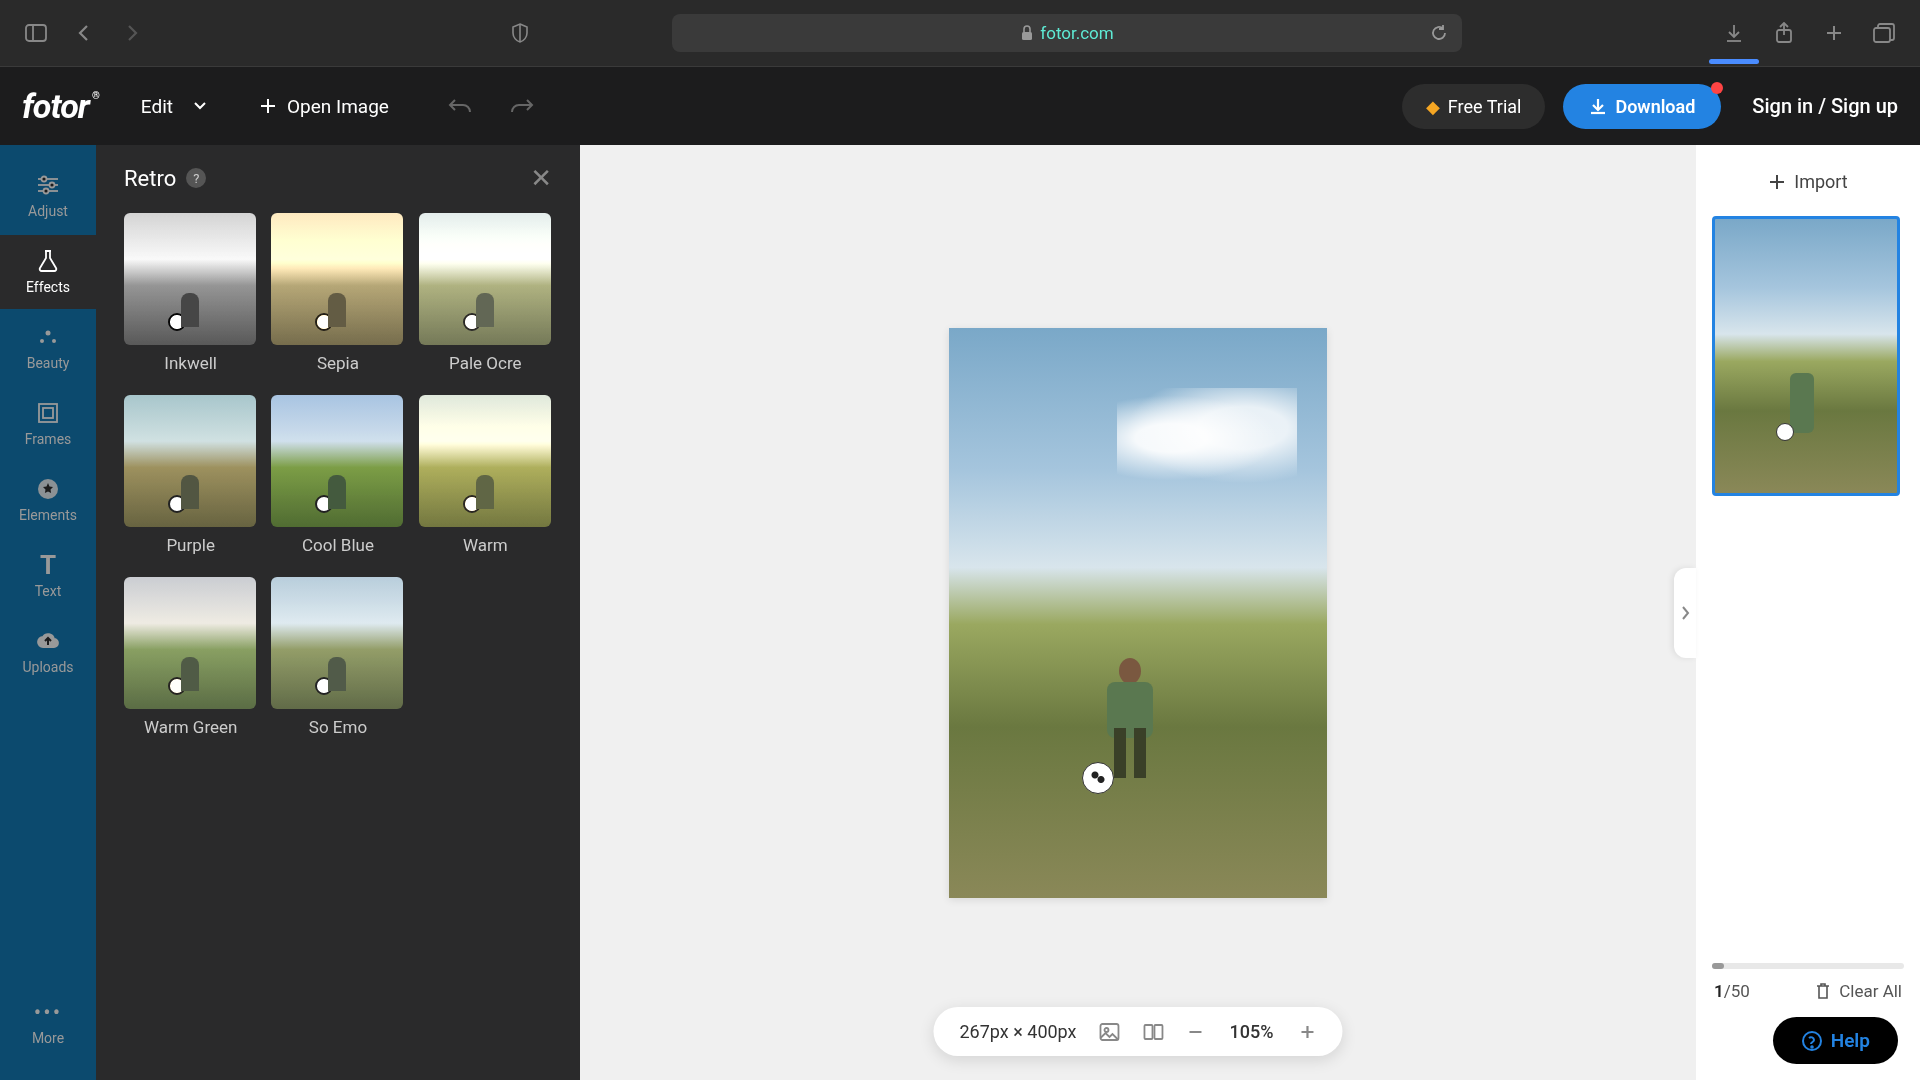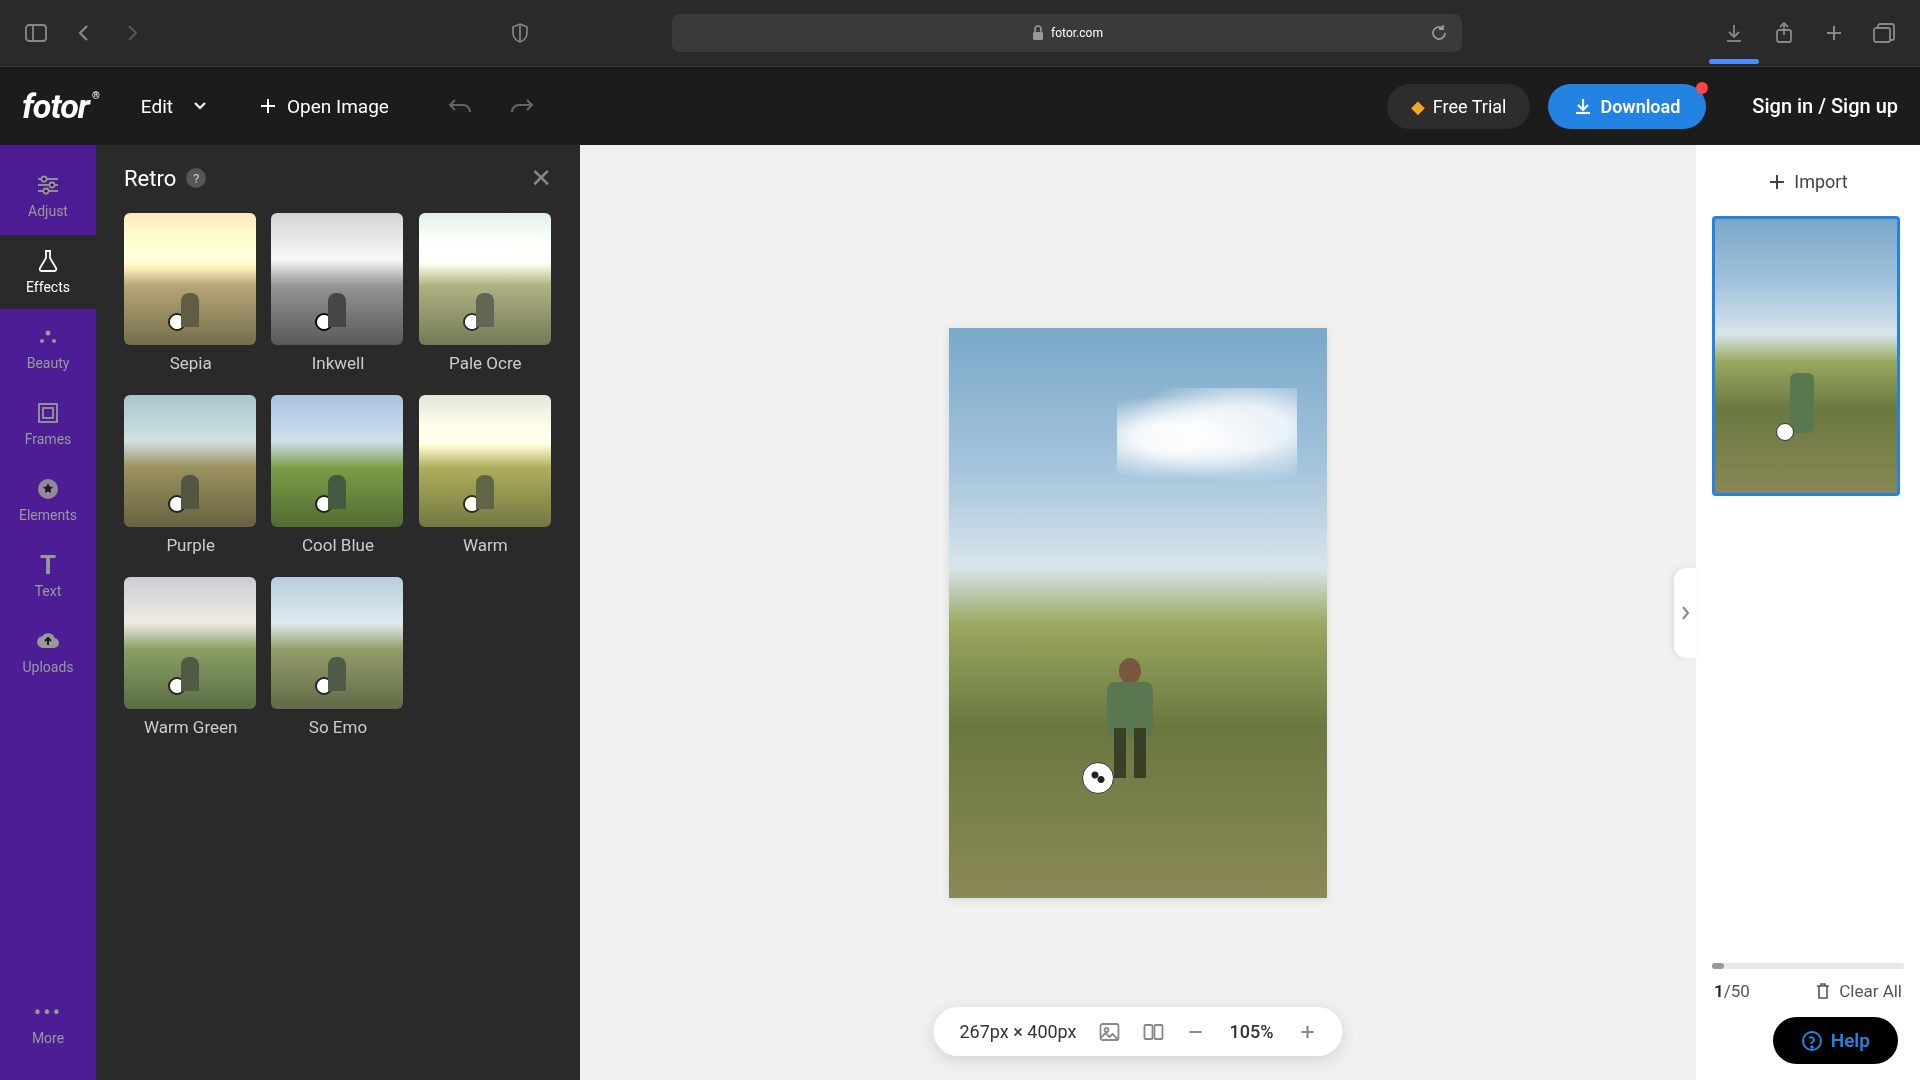--- a/index.html
+++ b/index.html
@@ -2,47 +2,47 @@
 <html><head>
 <meta charset="utf-8">
 <style>
 * { margin: 0; padding: 0; box-sizing: border-box; font-family: -apple-system, BlinkMacSystemFont, "Segoe UI", Roboto, sans-serif; }
 body { background: #1a1a1a; color: #fff; width: 1920px; height: 1080px; overflow: hidden; }
 
 
 .browser-chrome { height: 67px; background: #2a2a2a; display: flex; align-items: center; padding: 0 20px; gap: 16px; border-bottom: 1px solid #3a3a3a; }
 .browser-chrome .icon-btn { color: #888; cursor: pointer; display: flex; align-items: center; justify-content: center; width: 32px; height: 32px; }
 .browser-chrome .icon-btn.disabled { color: #555; }
-.url-bar { flex: 1; background: #3a3a3a; border-radius: 8px; height: 38px; display: flex; align-items: center; justify-content: center; color: #ffffff; font-size: 12px; gap: 6px; max-width: 790px; margin: 0 auto; position: relative; }
+.url-bar { flex: 1; background: #3a3a3a; border-radius: 8px; height: 38px; display: flex; align-items: center; justify-content: center; color: #5eead4; font-size: 17px; gap: 6px; max-width: 790px; margin: 0 auto; position: relative; }
 .url-bar .lock { color: #999; }
 .url-bar .refresh { position: absolute; right: 14px; color: #999; }
 .browser-right { display: flex; gap: 18px; align-items: center; margin-left: auto; }
 .progress-mini { position: absolute; width: 50px; height: 5px; background: #4a8cff; border-radius: 3px; bottom: -15px; }
 .dl-wrap { position: relative; }
 
 
 .app-header { height: 78px; background: #1c1c1d; display: flex; align-items: center; padding: 0 22px; gap: 22px; }
 .logo { font-size: 34px; font-weight: 700; font-style: italic; letter-spacing: -1px; position: relative; }
 .logo sup { font-size: 10px; font-style: normal; position: absolute; top: 4px; right: -10px; }
 .edit-dd { display: flex; align-items: center; gap: 20px; font-size: 19px; cursor: pointer; margin-left: 30px; }
 .open-image { display: flex; align-items: center; gap: 10px; font-size: 19px; cursor: pointer; margin-left: 30px; }
 .history-btns { display: flex; gap: 36px; margin-left: 36px; }
 .history-btns span { color: #666; font-size: 22px; cursor: pointer; }
 .header-right { margin-left: auto; display: flex; align-items: center; gap: 18px; }
 .free-trial { background: #2d2d2d; border-radius: 24px; padding: 12px 24px; display: flex; align-items: center; gap: 8px; font-size: 18px; cursor: pointer; }
 .free-trial .diamond { color: #f5a623; }
 .download-btn { background: #2383e2; border-radius: 24px; padding: 12px 26px; display: flex; align-items: center; gap: 8px; font-size: 18px; font-weight: 600; cursor: pointer; position: relative; }
 .download-btn .dot { position: absolute; top: -2px; right: -2px; width: 12px; height: 12px; background: #ff4444; border-radius: 50%; }
-.auth-links { font-size: 20px; font-weight: 500; cursor: pointer; margin-left: 28px; }
+.auth-links { font-size: 20px; font-weight: 500; cursor: pointer; margin-left: 13px; }
 
 
 .main { display: flex; height: calc(1080px - 67px - 78px); }
 
 
-.left-nav { width: 96px; background: #4c1d95; display: flex; flex-direction: column; align-items: center; padding-top: 14px; gap: 2px; }
+.left-nav { width: 96px; background: #0c4a6e; display: flex; flex-direction: column; align-items: center; padding-top: 14px; gap: 2px; }
 .nav-item { width: 100%; display: flex; flex-direction: column; align-items: center; padding: 14px 0; cursor: pointer; color: #999; font-size: 14px; gap: 6px; }
 .nav-item .ic { font-size: 22px; height: 24px; display: flex; align-items: center; }
 .nav-item.active { color: #fff; background: #2a2a2b; }
 .nav-item.more { margin-top: auto; margin-bottom: 20px; }
 
 
 .effects-panel { width: 484px; background: #2a2a2b; padding: 18px 28px; position: relative; }
 .panel-header { display: flex; align-items: center; gap: 10px; margin-bottom: 20px; }
 .panel-header h3 { font-size: 22px; font-weight: 400; }
 .panel-header .help { width: 20px; height: 20px; background: #555; border-radius: 50%; display: flex; align-items: center; justify-content: center; font-size: 13px; color: #ccc; }
@@ -293,26 +293,26 @@
   </div>
 
   <div class="effects-panel">
     <div class="panel-header">
       <h3>Retro</h3>
       <span class="help">?</span>
       <span class="close">✕</span>
     </div>
     <div class="effects-grid" id="effects-grid">
         <div class="effect-item">
+          <div class="effect-thumb inkwell"></div>
+          <div class="effect-label">Inkwell</div>
+        </div>
+        <div class="effect-item">
           <div class="effect-thumb sepia"></div>
           <div class="effect-label">Sepia</div>
-        </div>
-        <div class="effect-item">
-          <div class="effect-thumb inkwell"></div>
-          <div class="effect-label">Inkwell</div>
         </div>
         <div class="effect-item">
           <div class="effect-thumb paleocre"></div>
           <div class="effect-label">Pale Ocre</div>
         </div>
         <div class="effect-item">
           <div class="effect-thumb purple"></div>
           <div class="effect-label">Purple</div>
         </div>
         <div class="effect-item">

